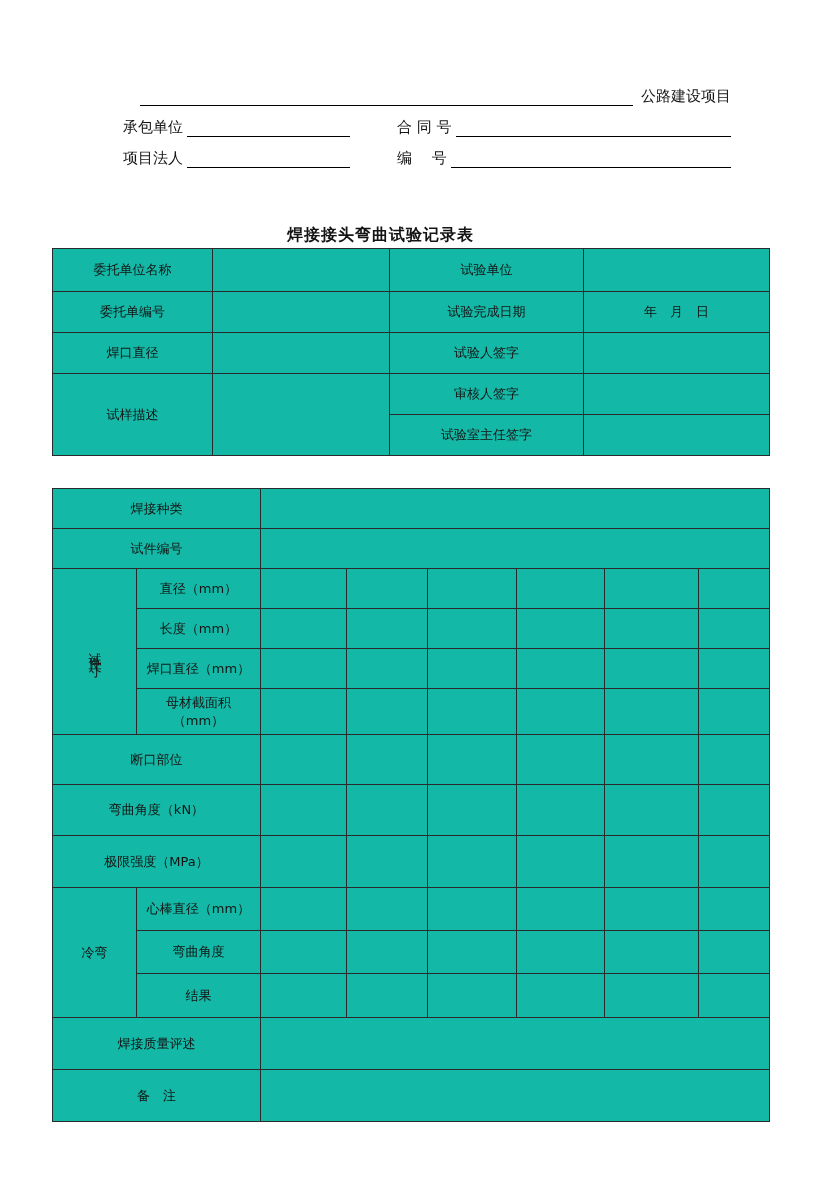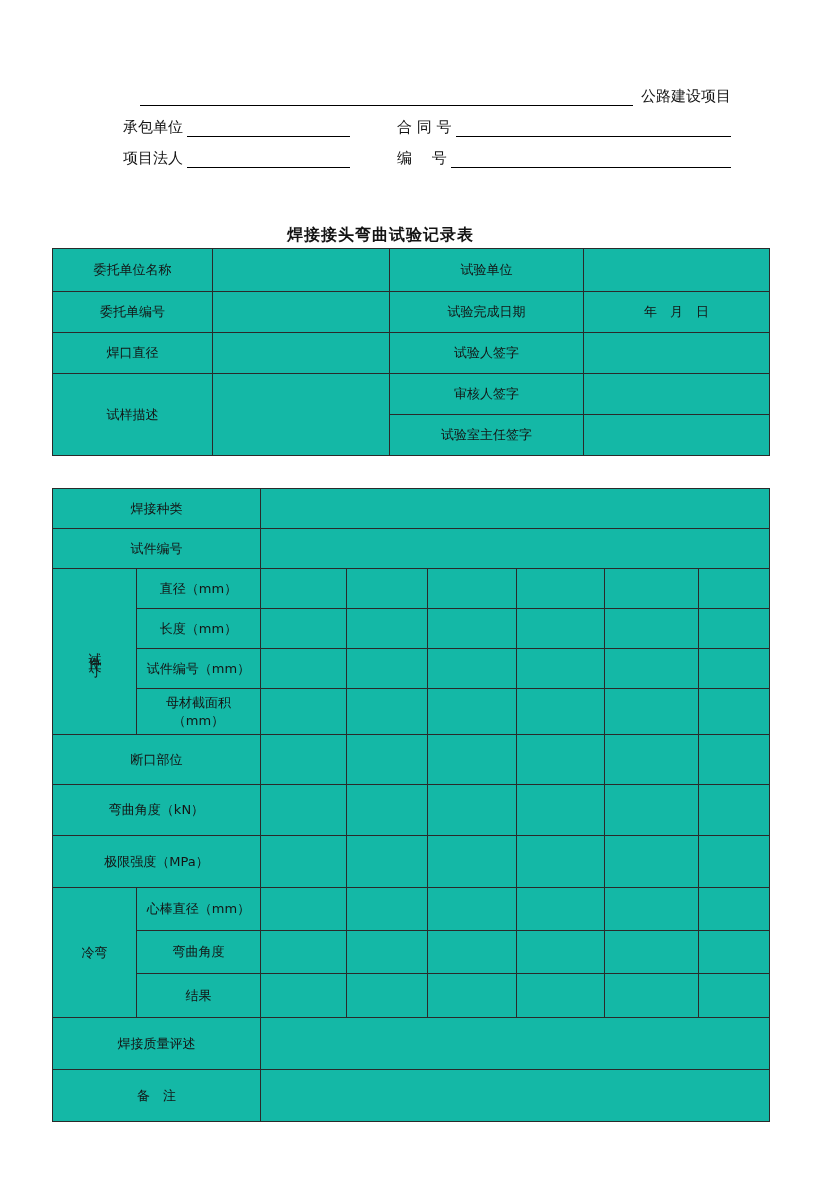--- a/index.html
+++ b/index.html
@@ -133,21 +133,21 @@
     <tr style="height:40px">
       <td>长度（mm）</td>
       <td></td>
           <td></td>
           <td></td>
           <td></td>
           <td></td>
           <td></td>
     </tr>
     <tr style="height:40px">
-      <td class="padcell">试件编号（mm）</td>
+      <td class="padcell">焊口直径（mm）</td>
       <td></td>
           <td></td>
           <td></td>
           <td></td>
           <td></td>
           <td></td>
     </tr>
     <tr style="height:46px">
       <td class="wrapcell">母材截面积（mm）</td>
       <td></td>

